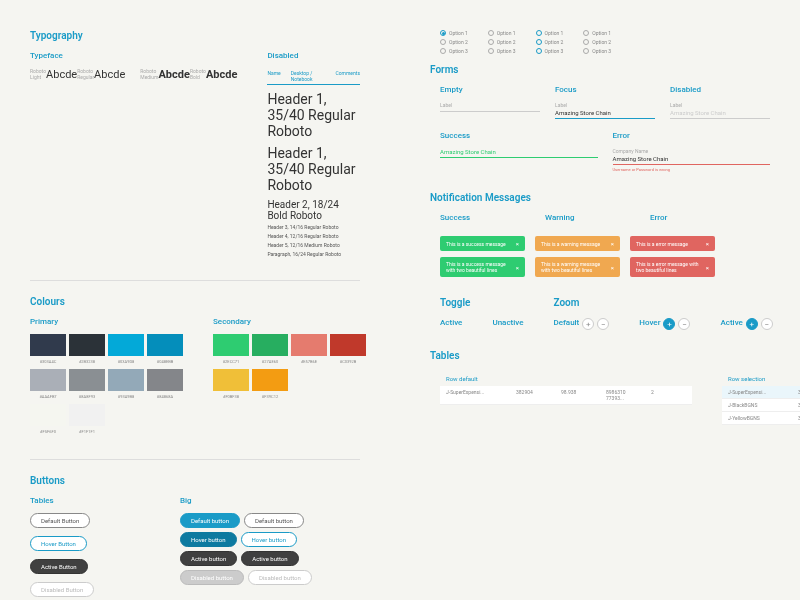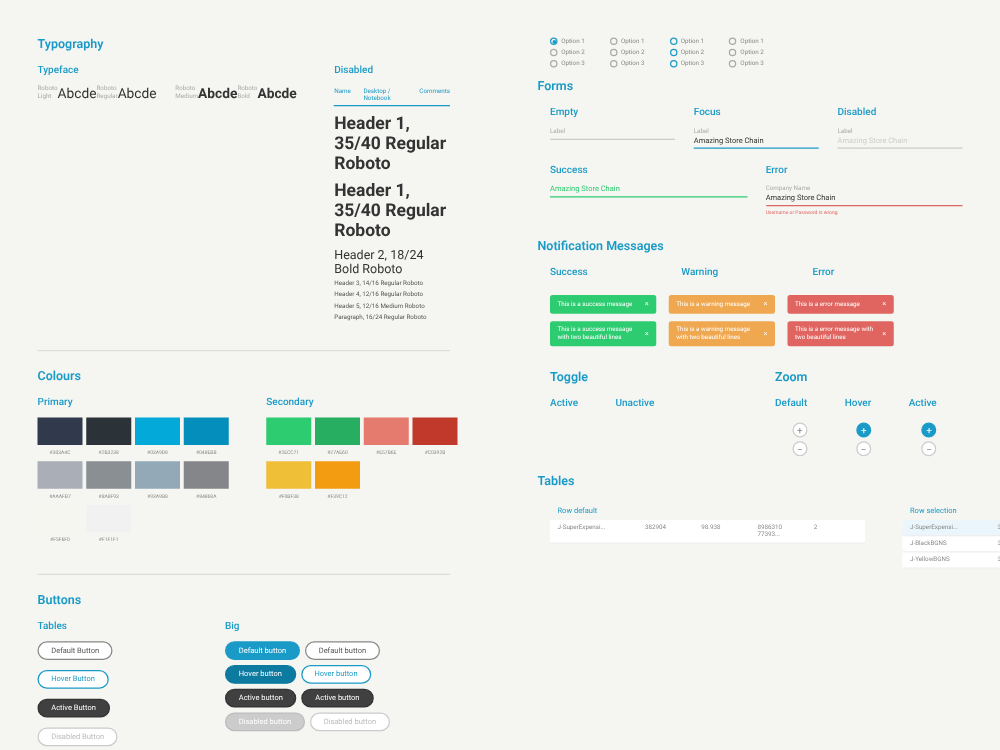--- a/index.html
+++ b/index.html
@@ -14,21 +14,21 @@
 .divider{border:none;border-top:1px solid #ddd;margin:15px 0}
 .row{display:flex;gap:30px}
 .subcol{flex:1}
 .typeface-samples{display:flex;gap:15px}
 .typeface-item{display:flex;flex-direction:row}
 .typeface-label{font-size:5px;color:#aaa;margin-bottom:2px}
 .typeface-sample{font-size:11px;color:#333;margin-bottom:6px}
 .bold{font-weight:700}
 .hier-tabs{display:flex;gap:10px;border-bottom:1px solid #1a9bc7;margin-bottom:6px;font-size:5px;color:#1a9bc7}
 .hier-tabs span{padding:2px 0}
-.h1{font-size:14px;font-weight:700;color:#333;margin-bottom:6px}
+.h1{font-size:14px;font-weight:400;color:#333;margin-bottom:6px}
 .h2s{font-size:10px;font-weight:400;color:#333;margin-bottom:3px}
 .hsmall{font-size:5px;color:#555;margin-bottom:3px}
 .swatches{display:flex;flex-wrap:wrap;gap:3px;margin-bottom:3px}
 .swatch{width:36px;height:22px}
 .swatch-labels{display:flex;gap:3px;margin-bottom:5px}
 .swatch-label{width:36px;font-size:4px;color:#888;text-align:center}
 .btn{display:inline-block;padding:3px 10px;border-radius:10px;font-size:6px;margin:0 4px 4px 0;border:1px solid}
 .btn-outline{border-color:#888;color:#555;background:#fff}
 .btn-outline-blue{border-color:#1a9bc7;color:#1a9bc7;background:#fff}
 .btn-fill-dark{border-color:#333;color:#fff;background:#404040}
@@ -52,21 +52,21 @@
 .field-val.error{border-color:#e06560}
 .field-err{font-size:4px;color:#e06560}
 .field-val.disabled{color:#ccc}
 .msg-row{display:flex;gap:10px;margin-bottom:6px}
 .msg{padding:4px 6px;font-size:5px;color:#fff;border-radius:2px;display:flex;align-items:center;gap:6px;width:85px}
 .msg.s{background:#2ecc71}
 .msg.w{background:#f0a850}
 .msg.e{background:#e06560}
 .msg .x{margin-left:auto;font-size:6px}
 .zoom-cols{display:flex;gap:30px}
-.zoom-col{display:flex;flex-direction:column;align-items:flex-end;gap:3px}
+.zoom-col{display:flex;flex-direction:row;align-items:flex-start;gap:3px}
 .zb{width:12px;height:12px;border-radius:50%;border:1px solid #ccc;background:#fff;display:flex;align-items:center;justify-content:center;font-size:8px;color:#888}
 .zb.blue{background:#1a9bc7;border-color:#1a9bc7;color:#fff}
 .table{background:#fff;font-size:5px;width:100%}
 .tr{display:flex;padding:3px 6px;gap:10px;border-bottom:1px solid #eee}
 .tr.sel{background:#eaf6fb}
 .tr .cell:first-child{width:60px}
 .tr .cell{color:#888;width:35px}
 .th{color:#1a9bc7;font-size:6px;padding:4px 6px}
 .toggle-row{display:flex;gap:30px}
 </style>

